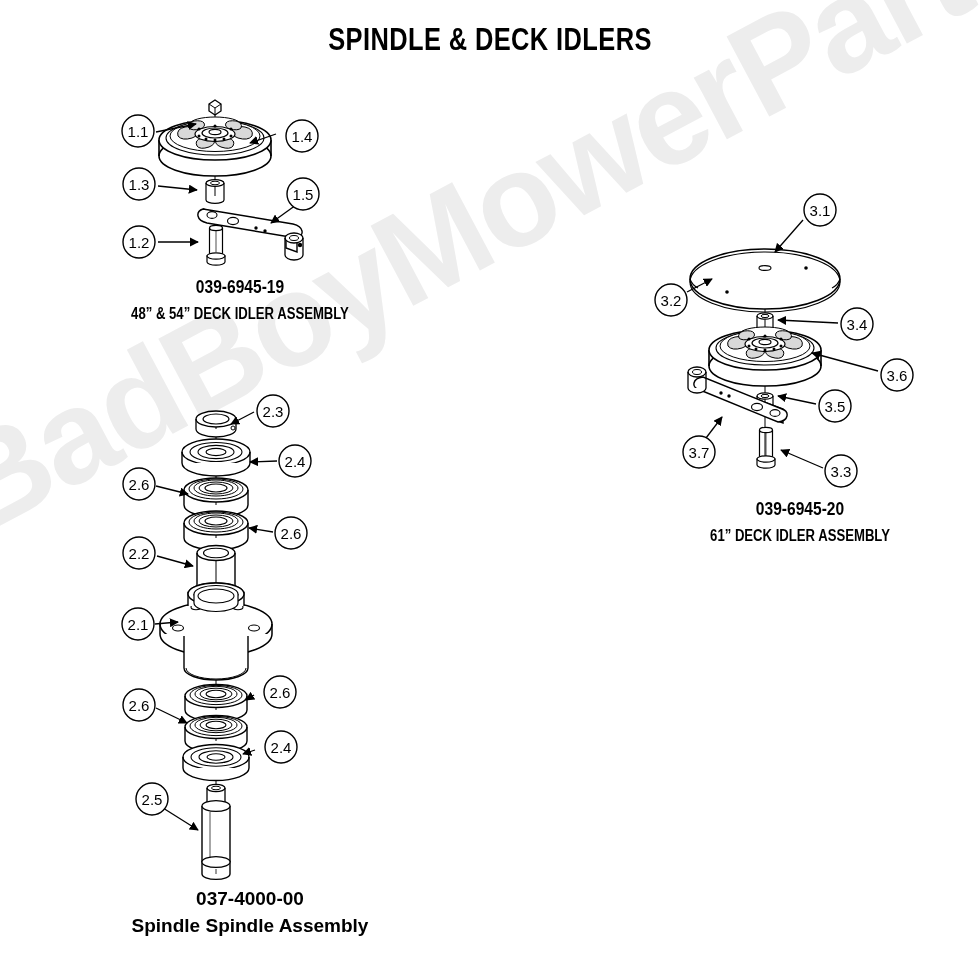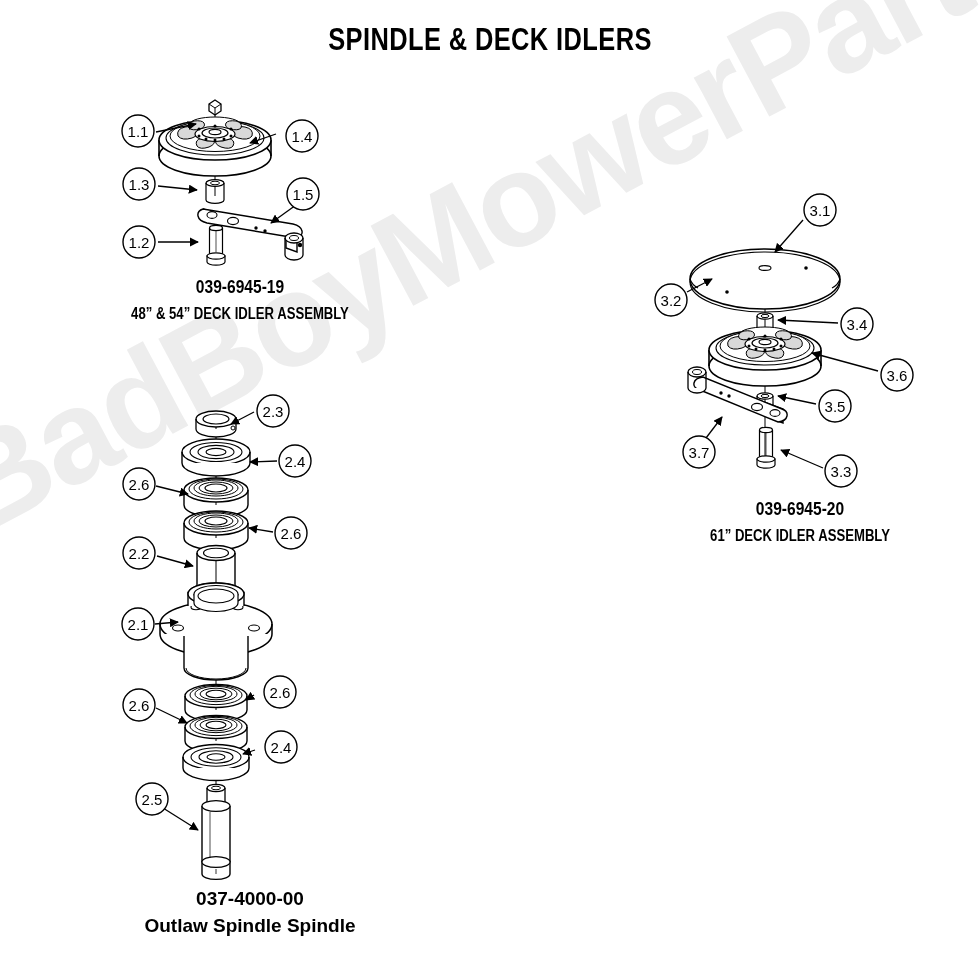--- a/index.html
+++ b/index.html
@@ -433,14 +433,14 @@
   <div class="desc">48” &amp; 54” DECK IDLER ASSEMBLY</div>
 </div>
 
 <div class="caption cond" id="cap-idler61">
   <div class="pn">039-6945-20</div>
   <div class="desc">61” DECK IDLER ASSEMBLY</div>
 </div>
 
 <div class="caption" id="cap-spindle">
   <div class="pn">037-4000-00</div>
-  <div class="desc">Outlaw Spindle Spindle</div>
+  <div class="desc">Spindle Spindle Assembly</div>
 </div>
 
 </body></html>

